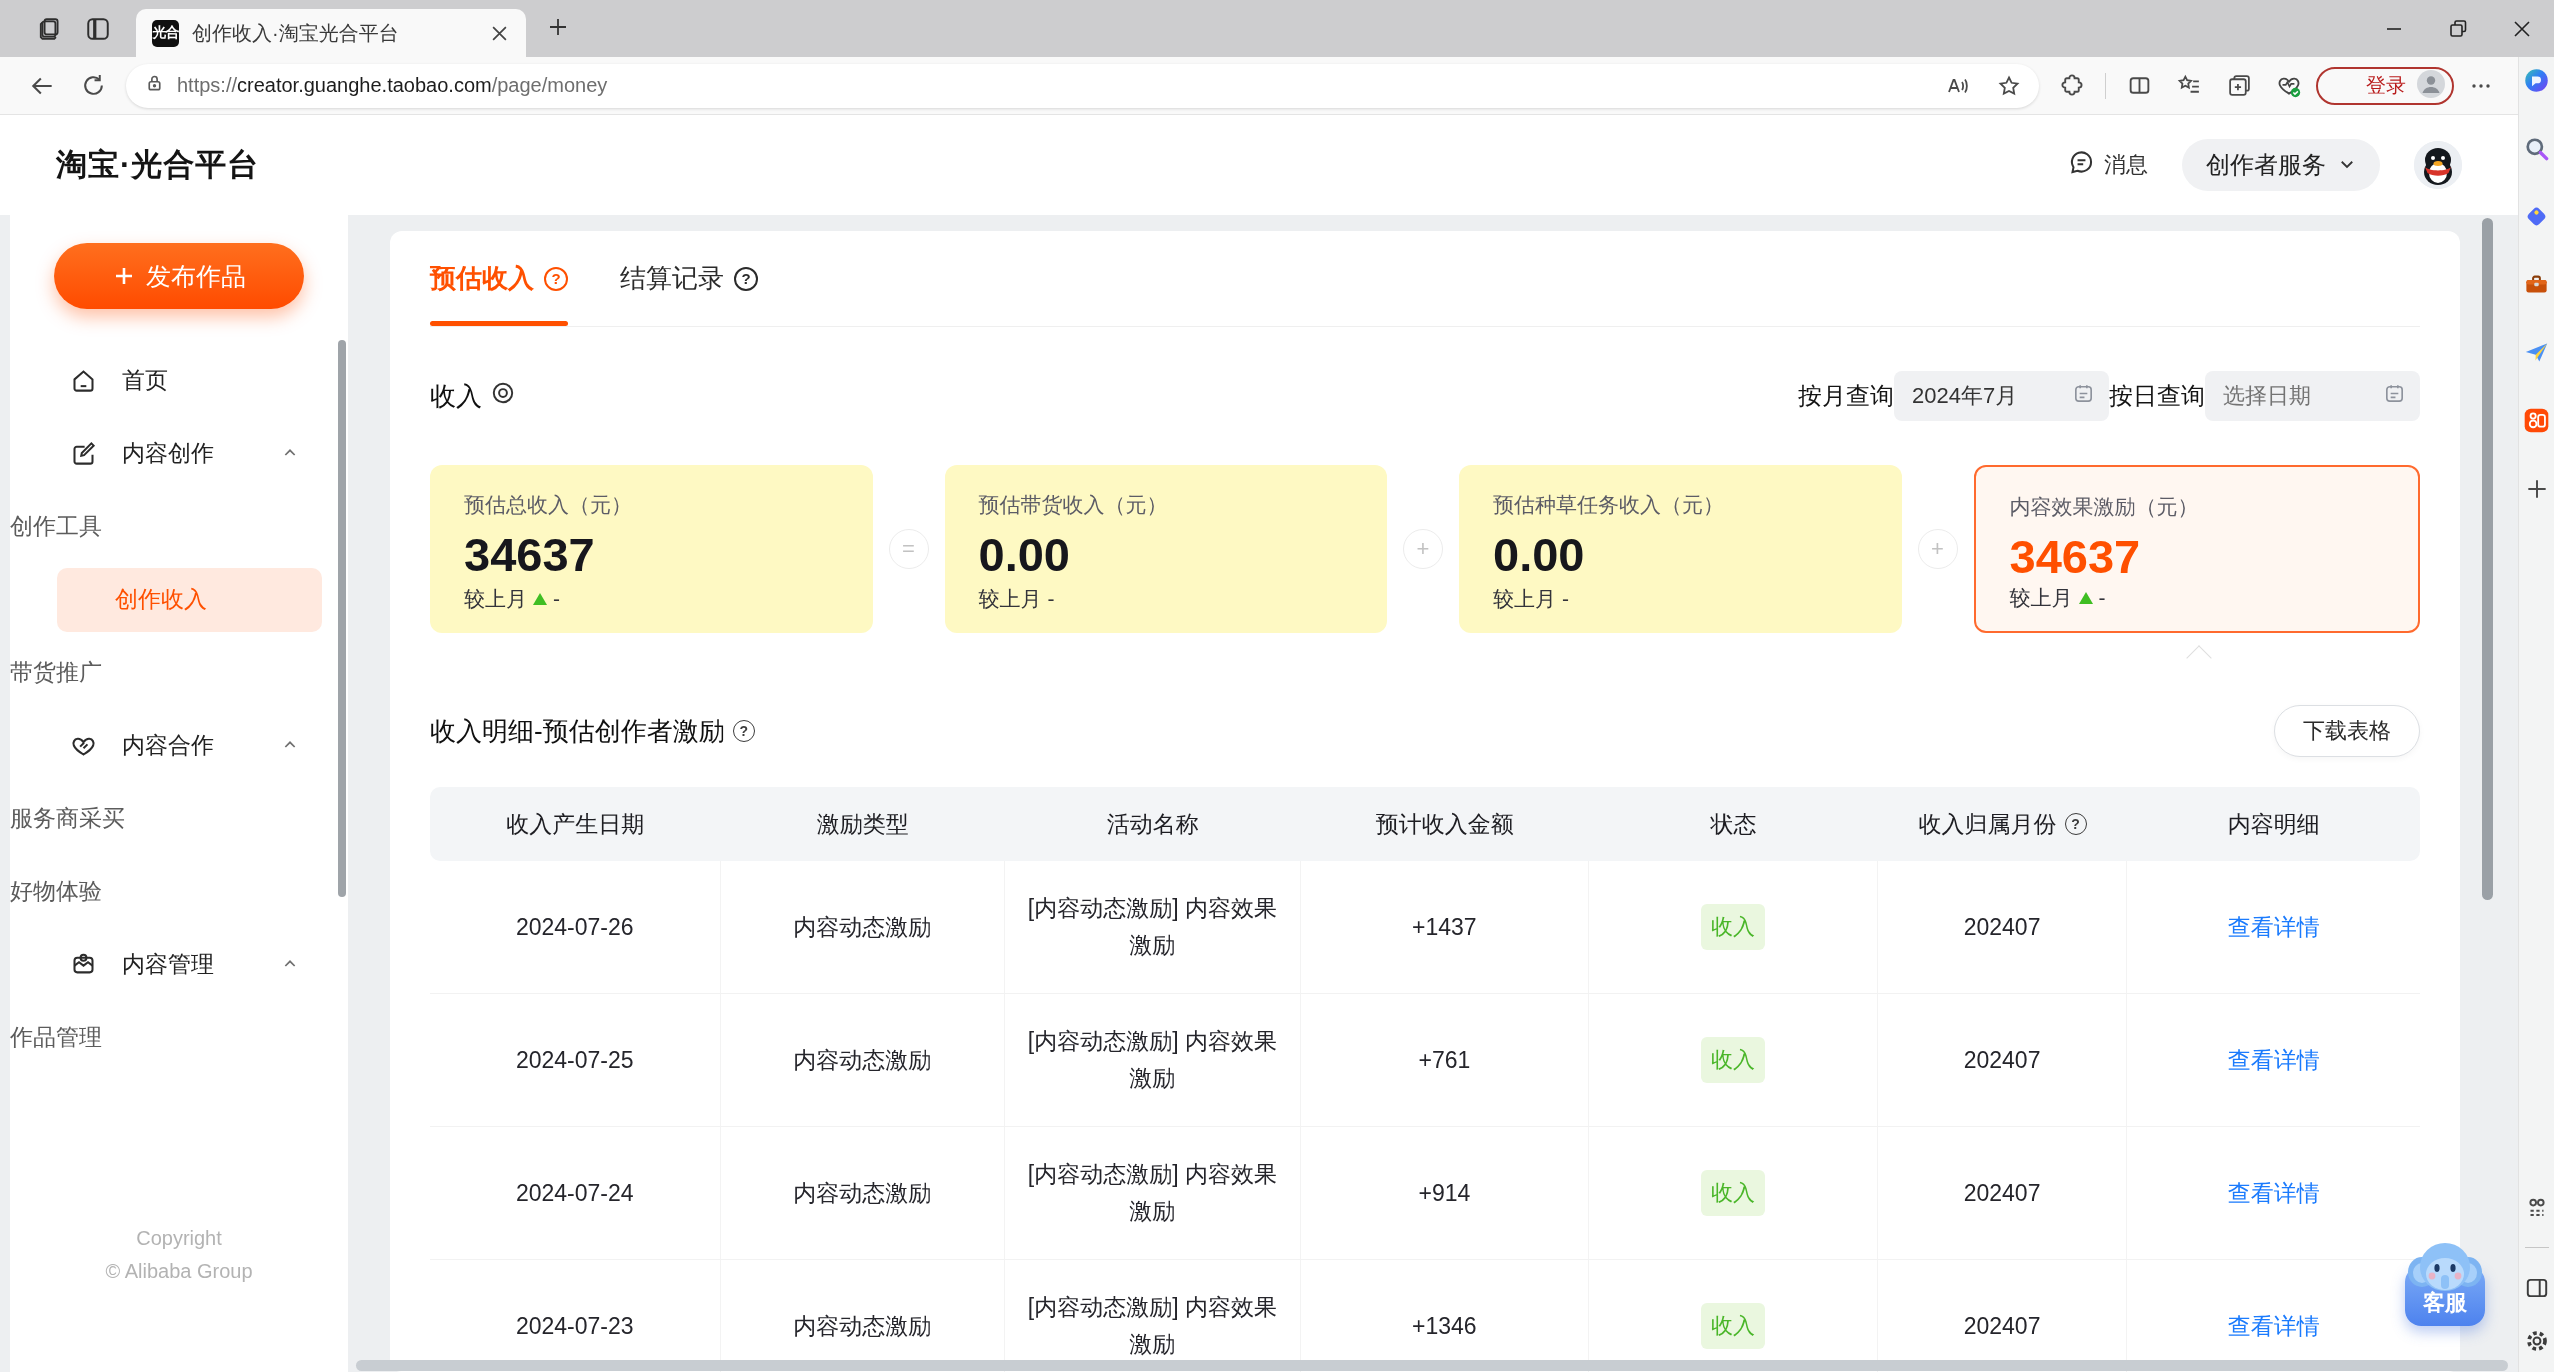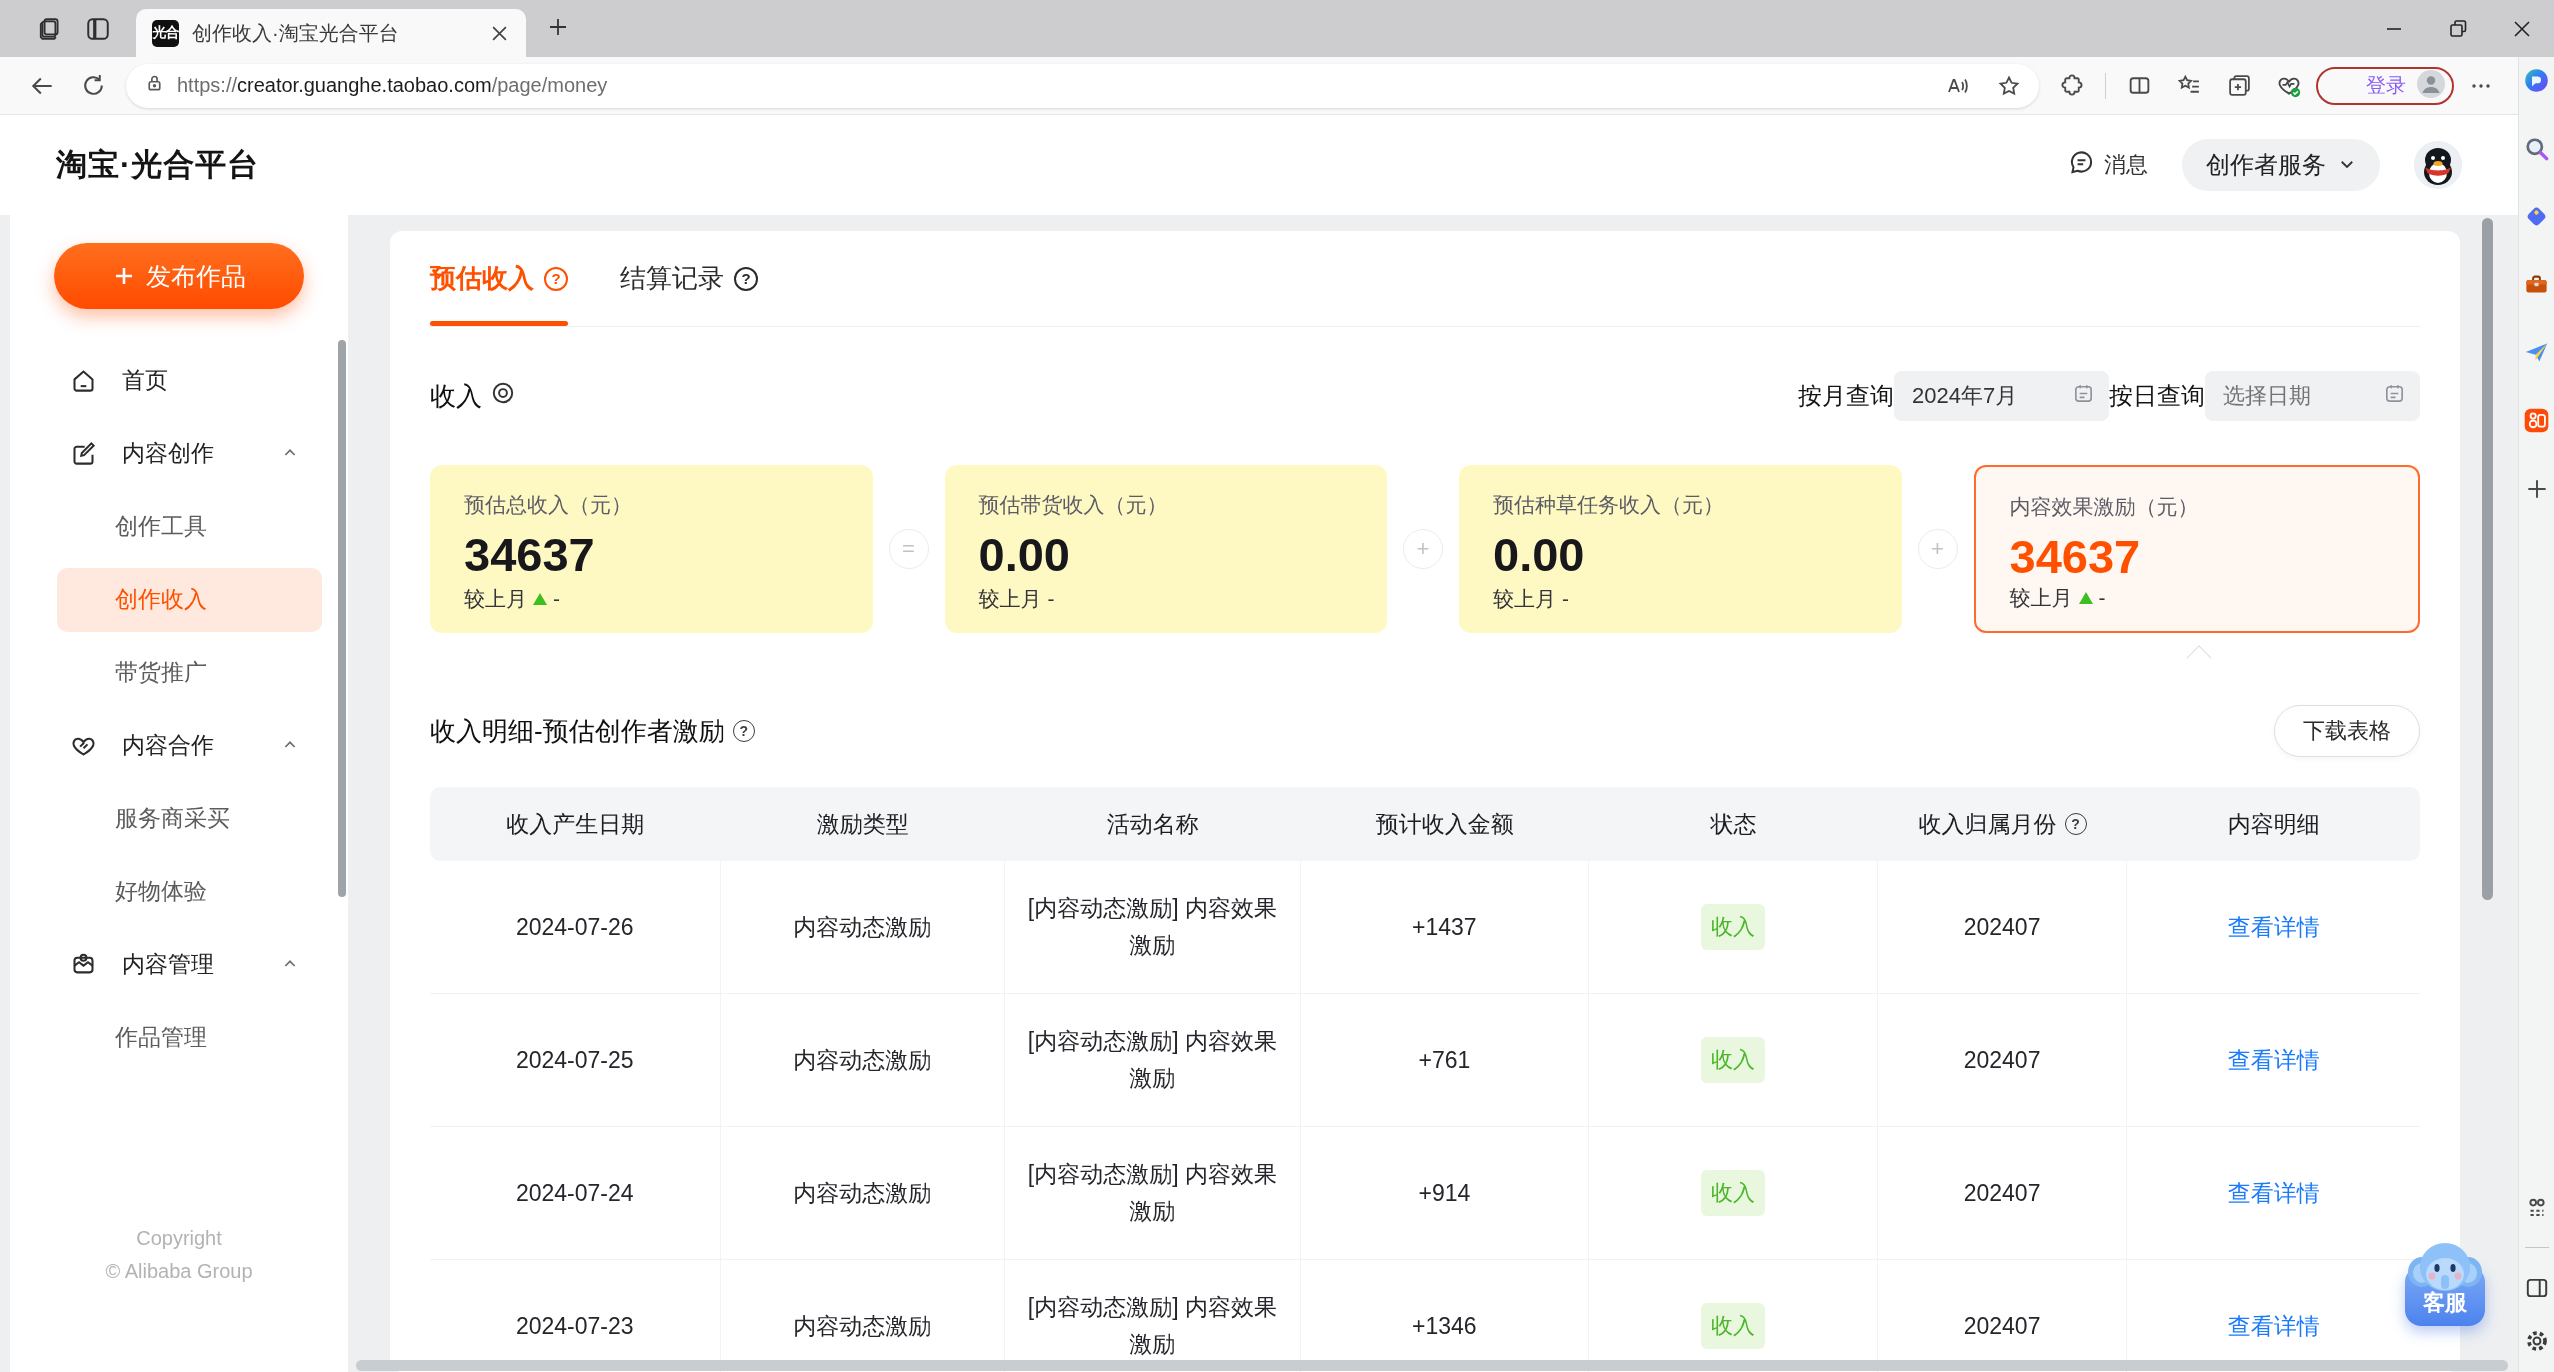--- a/index.html
+++ b/index.html
@@ -24,21 +24,21 @@
 
   .toolbar { height:58px; background:#f9f9f9; display:flex; align-items:center; padding:0 14px 0 20px;
              gap:4px; border-bottom:1px solid #e4e4e4; }
   .nav-btn { width:46px; height:42px; display:flex; align-items:center; justify-content:center; color:#4a4a4a; flex:none;}
   .urlbar { flex:1; height:44px; background:#fff; border-radius:22px; box-shadow:0 1px 3px rgba(0,0,0,.14);
             display:flex; align-items:center; padding:0 10px 0 18px; gap:12px; margin:0 6px; min-width:0;}
   .url-text { flex:1; font-size:20px; color:#1d1d1d; white-space:nowrap; overflow:hidden; }
   .url-text .dim { color:#6e6e6e; }
   .pill-btn { height:38px; border:2px solid #b0352f; border-radius:20px; display:flex; align-items:center;
               gap:10px; padding:0 6px 0 16px; flex:none; }
-  .pill-btn .txt { color:#8b5cf6; font-size:20px;margin-left:32px; }
+  .pill-btn .txt { color:#b91c1c; font-size:20px;margin-left:32px; }
   .v-divider { width:1px; height:26px; background:#cfcfcf; margin:0 6px; flex:none;}
 
   
   .edgebar { width:36px; background:#f3f4f4; border-left:1px solid #e2e2e2; display:flex; flex-direction:column;
              align-items:center; padding-top:10px; gap:41px; }
   .edge-icon { width:27px; height:27px; display:flex; align-items:center; justify-content:center; color:#5a5f66;}
   .edge-bottom { margin-top:auto; display:flex; flex-direction:column; align-items:center; gap:26px; padding-bottom:18px;}
   .edge-div { width:24px; height:1px; background:#c6c6c6; }
 
   
@@ -53,21 +53,21 @@
   
   .page-body { display:flex; height:1157px; background:#edeff1; padding-left:10px; overflow:hidden; }
   .sidenav { width:338px; background:#fff; position:relative; display:flex; flex-direction:column; flex:none; }
   .publish { margin:28px auto 0; width:250px; height:66px; border-radius:33px; color:#fff; font-size:25px;
              background:linear-gradient(180deg,#ff6f1e,#ff4b00); display:flex; align-items:center; justify-content:center;
              gap:10px; box-shadow:0 8px 18px rgba(255,77,0,.35); }
   .nav { margin-top:35px; }
   .nav-row { height:73px; display:flex; align-items:center; padding-left:60px; font-size:23px; color:#222; }
   .nav-row .nico { width:27px; height:27px; margin-right:25px; color:#2c2c2c; flex:none; }
   .nav-row .chev { margin-left:auto; margin-right:50px; color:#707070; }
-  .nav-sub { height:73px; display:flex; align-items:center; padding-left:105px; font-size:23px; color:#5c5c5c; }
+  .nav-sub { height:73px; display:flex; align-items:center; font-size:23px; color:#5c5c5c; }
   .nav-sub.active { padding:0; }
   .nav-sub.active .pill { margin-left:47px; width:265px; height:64px; background:#ffe9df; border-radius:10px;
              display:flex; align-items:center; padding-left:58px; color:#ff5000; }
   .copyright { margin-top:auto; padding-bottom:84px; text-align:center; font-size:20px; line-height:33px; color:#b3b3b3;}
   .sn-scroll { position:absolute; right:2px; top:125px; width:8px; height:557px; background:#9fa4a9; border-radius:4px;}
 
   .content { flex:1; padding:16px 58px 0 30px; min-width:0; }
   .card { background:#fff; border-radius:12px; padding:0 40px; height:100%; overflow:hidden; position:relative;margin-left:12px;}
 
   .tabs { height:96px; display:flex; align-items:center; gap:52px; border-bottom:1px solid #efefef; }

